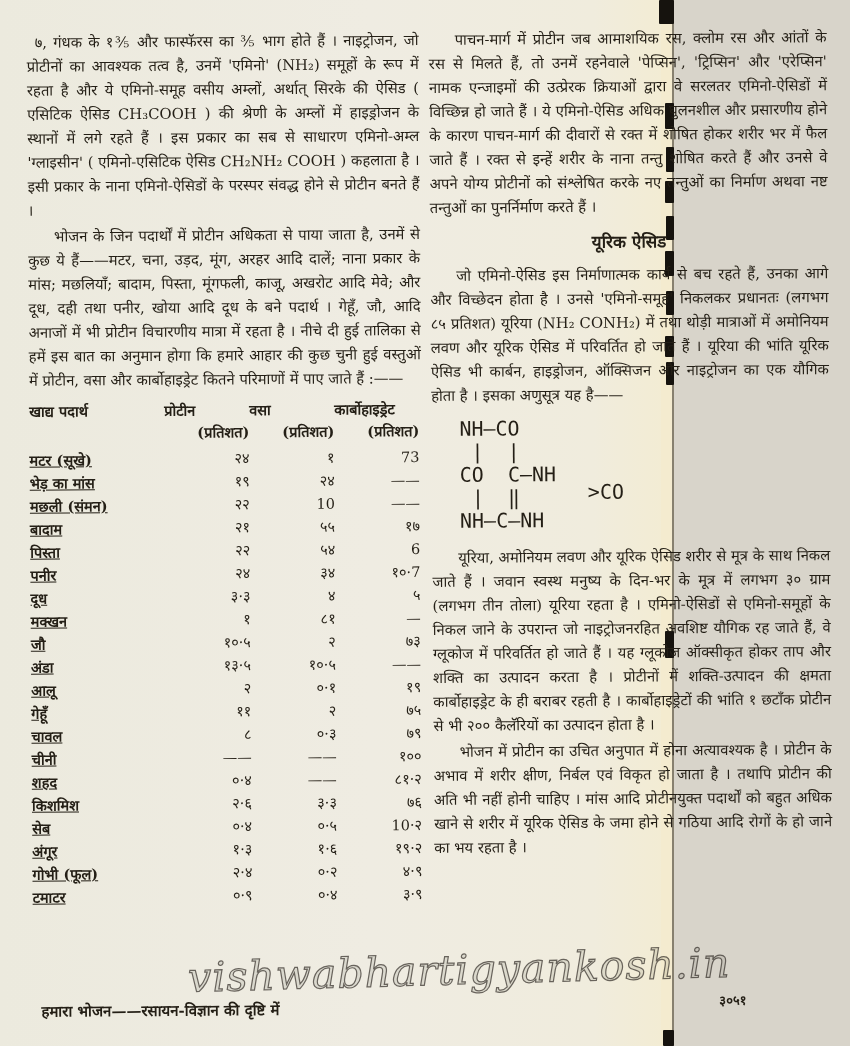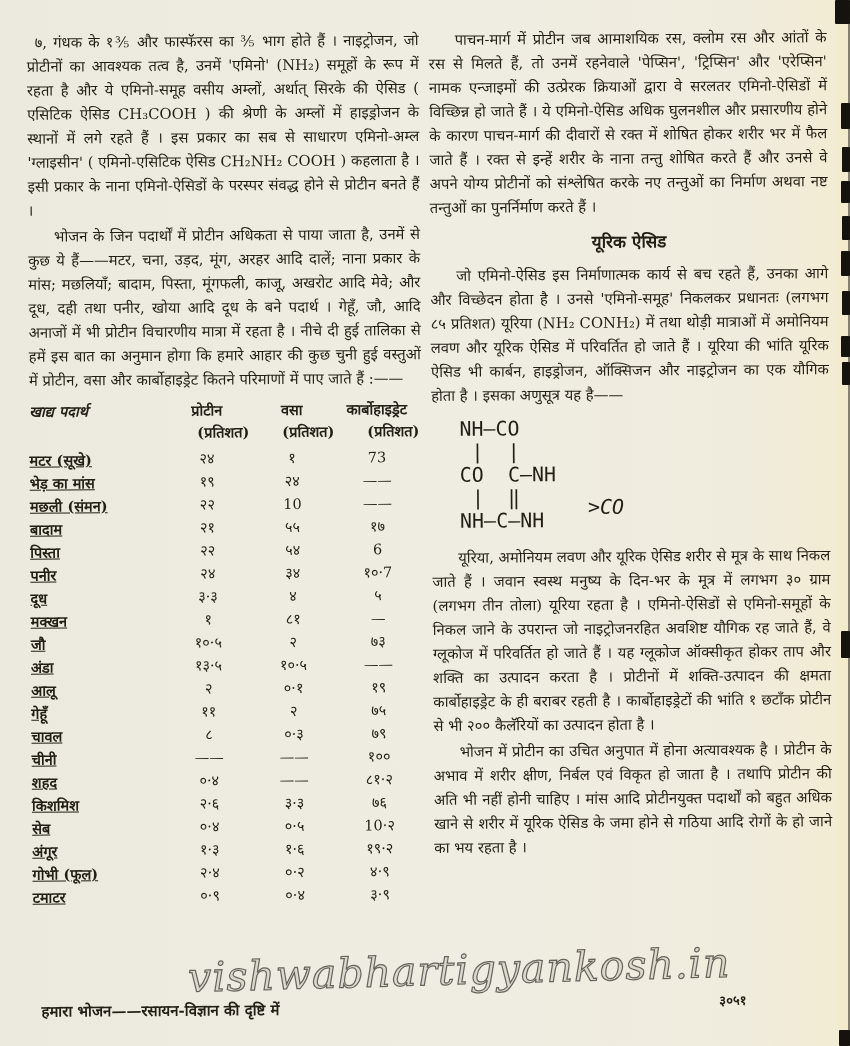--- a/index.html
+++ b/index.html
@@ -2,61 +2,61 @@
 <html><head>
 <meta charset="utf-8">
 <style>
   html,body{margin:0;padding:0;}
   body{
     width:850px;height:1046px;overflow:hidden;
     background:#d8d4ca;
     font-family:"DejaVu Serif","Liberation Serif",serif;
   }
   .page{
-    position:relative;width:850px;height:1046px;
+    position:relative;width:674px;height:1046px;
     background:linear-gradient(90deg,#eceade 0%,#efece2 55%,#f0ecdd 88%,#f3ecd2 100%);
     color:#241f16;
   }
   .content{
     position:absolute;left:0;top:0;width:850px;height:1046px;
     transform:rotate(-0.4deg);
   }
   .col{position:absolute;top:28px;}
   .col-left{left:30px;width:392px;}
   .col-right{left:432px;width:398px;}
   .para{
     font-size:14.8px;line-height:24px;text-align:justify;
     text-indent:26px;margin:0 0 2px 0;font-weight:500;
     color:#241f16;
   }
   .para.first{text-indent:8px;}
   
   .ntable{margin-top:8px;font-size:14.5px;}
   .t-head{display:flex;font-weight:bold;line-height:22px;}
-  .t-head .h-name{width:135px;font-style:italic;}
-  .t-head .h-num{width:85px;text-align:center;}
+  .t-head .h-name{width:135px;}
+  .t-head .h-num{width:85px;text-align:left;}
   .t-unitrow{display:flex;font-weight:bold;line-height:22px;margin-bottom:4px;}
   .t-unitrow .u-name{width:135px;}
   .t-unitrow .u-num{width:85px;text-align:right;}
   .t-row{display:flex;line-height:23px;}
   .t-row .t-name{width:135px;font-weight:bold;white-space:nowrap;text-decoration:underline;}
-  .t-row .t-num{width:85px;text-align:center;}
+  .t-row .t-num{width:85px;text-align:right;}
   
   .section-heading{
     text-align:center;font-size:17px;font-weight:bold;
     margin:10px 0 8px 0;line-height:26px;
   }
   .formula{
     position:relative;margin:10px 0 10px 28px;height:118px;width:240px;
     font-family:"DejaVu Sans Mono","Liberation Mono",monospace;
     font-size:20px;line-height:23px;color:#241f16;
   }
   .formula .fline{white-space:pre;}
   .formula .co-group{
-    position:absolute;left:128px;top:79px;white-space:pre;font-style:italic;
+    position:absolute;left:128px;top:64px;white-space:pre;
   }
   
   .footer-title{
     position:absolute;left:38px;top:998px;font-size:15px;font-weight:bold;
   }
   .page-number{
     position:absolute;left:716px;top:993px;font-size:13px;font-weight:bold;
   }
   
   .watermark{

